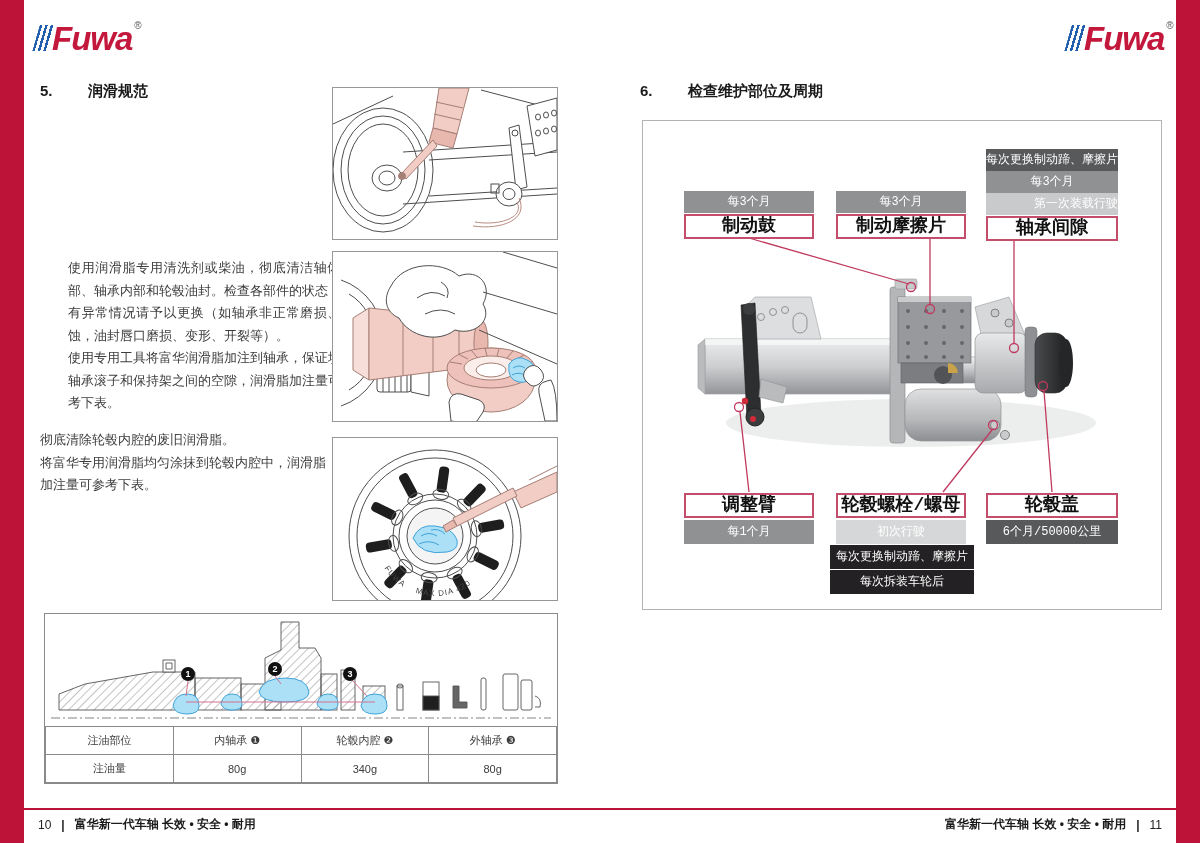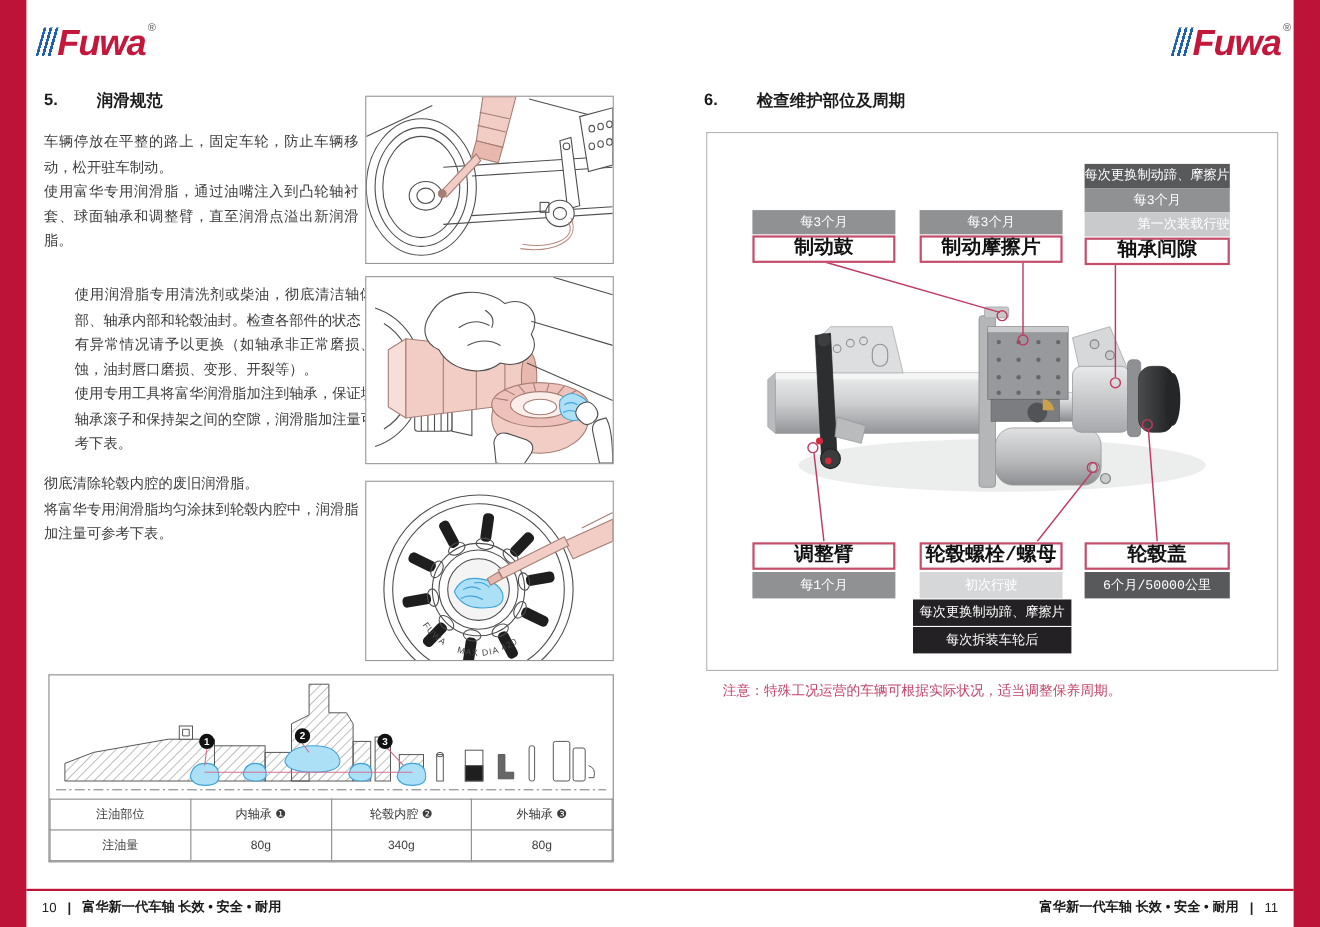--- a/index.html
+++ b/index.html
@@ -79,22 +79,20 @@
     <span class="logo-stripes"></span>
     <span class="logo-text">Fuwa</span>
     <span class="logo-reg">®</span>
   </div>
 
   <div class="section-title title-5">
     <span class="num">5.</span>
     <span>润滑规范</span>
   </div>
 
-  <div class="para para-1">车辆停放在平整的路上，固定车轮，防止车辆移动，松开驻车制动。
-使用富华专用润滑脂，通过油嘴注入到凸轮轴衬套、球面轴承和调整臂，直至润滑点溢出新润滑脂。</div>
   <div class="para para-2">使用润滑脂专用清洗剂或柴油，彻底清洁轴体头部、轴承内部和轮毂油封。检查各部件的状态，若有异常情况请予以更换（如轴承非正常磨损、点蚀，油封唇口磨损、变形、开裂等）。
 使用专用工具将富华润滑脂加注到轴承，保证填满轴承滚子和保持架之间的空隙，润滑脂加注量可参考下表。</div>
   <div class="para para-3">彻底清除轮毂内腔的废旧润滑脂。
 将富华专用润滑脂均匀涂抹到轮毂内腔中，润滑脂加注量可参考下表。</div>
 
   <div class="illus illus-1">
     <svg width="224" height="151" viewBox="0 0 224 151">
       <g stroke="#4e4e4e" fill="none" stroke-width="1">
         <path d="M0,36 L60,8"></path>
           <path d="M148,2 L224,22"></path>
@@ -427,21 +425,20 @@
 
     <div class="lb part col2" style="top:372px">轮毂螺栓/螺母</div>
     <div class="lb lightb col2" style="top:399px">初次行驶</div>
     <div class="lb blackbox wide2" style="top:424px">每次更换制动蹄、摩擦片</div>
     <div class="lb blackbox wide2" style="top:449px">每次拆装车轮后</div>
 
     <div class="lb part col3" style="top:372px">轮毂盖</div>
     <div class="lb darkb col3" style="top:399px">6个月/50000公里</div>
   </div>
 
-  <div class="note">注意：特殊工况运营的车辆可根据实际状况，适当调整保养周期。</div>
 
   <div class="footer-line"></div>
   <div class="footer footer-l">
     <span>10</span>
     <span class="sep">|</span>
     <span class="tag">富华新一代车轴 长效 • 安全 • 耐用</span>
   </div>
   <div class="footer footer-r">
     <span class="tag">富华新一代车轴 长效 • 安全 • 耐用</span>
     <span class="sep">|</span>

